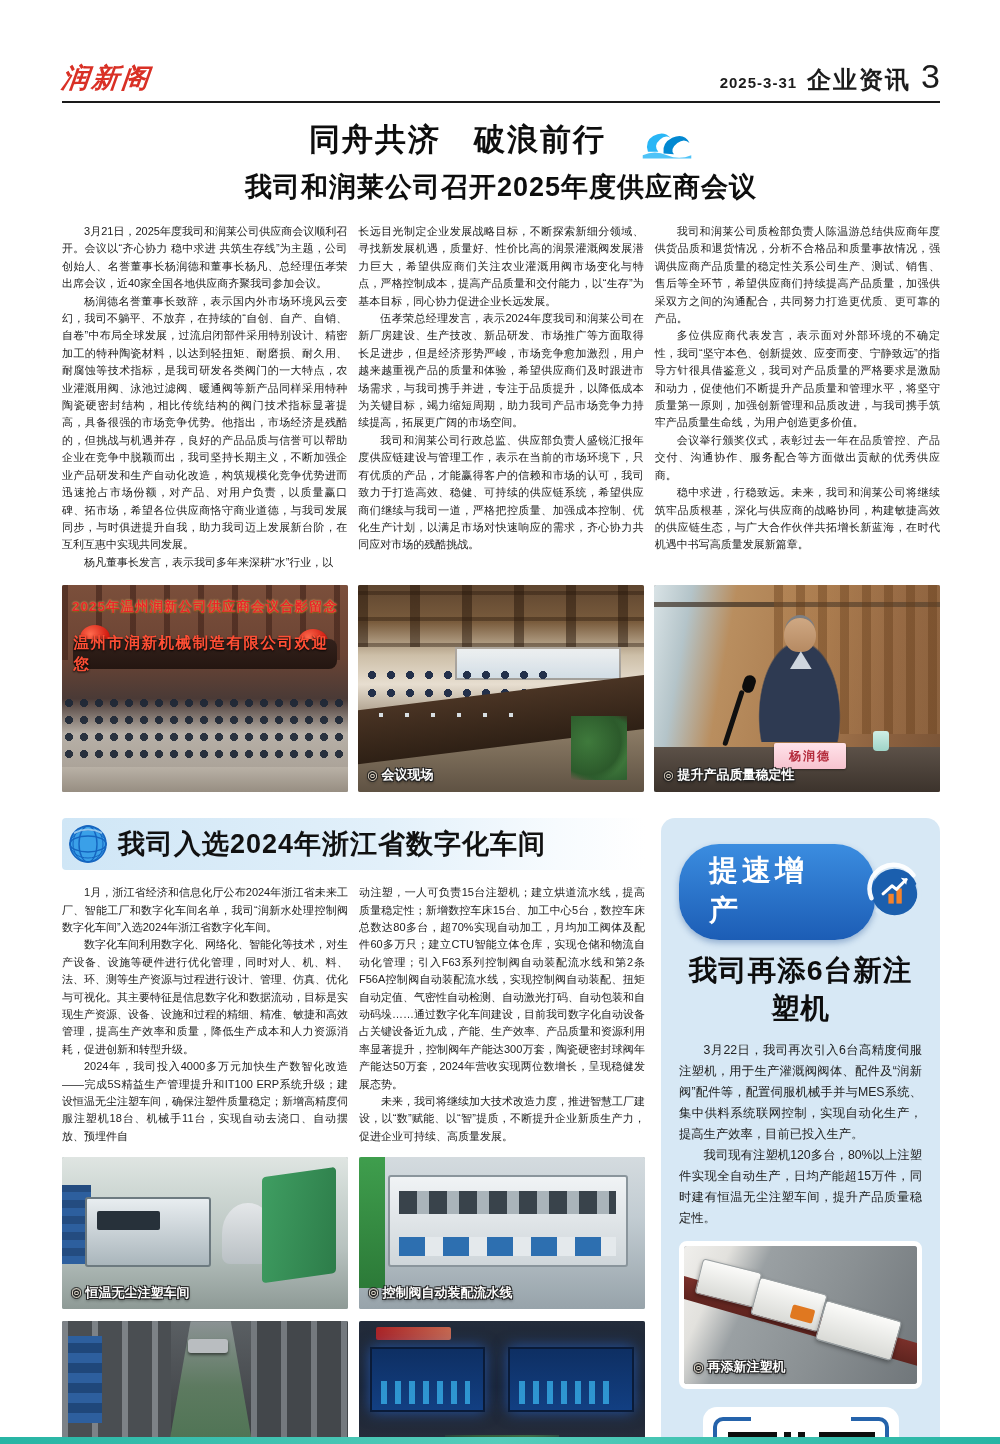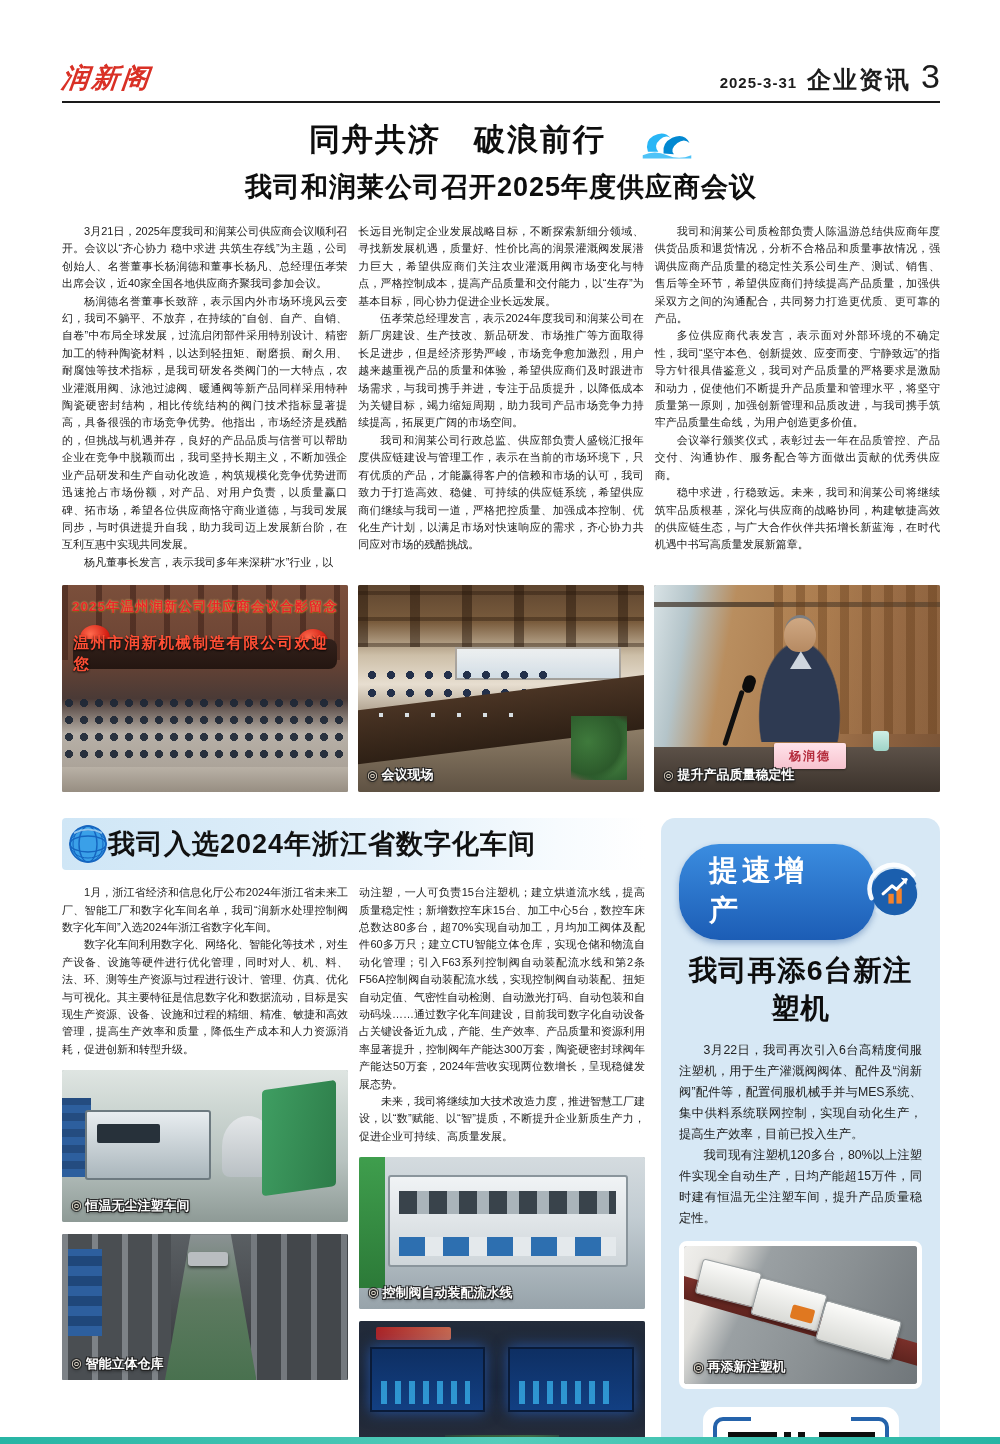--- a/index.html
+++ b/index.html
@@ -87,21 +87,21 @@
   .p3-table { position:absolute; left:0; right:0; bottom:0; height:22%; background:linear-gradient(#5c5148,#3c332c); }
   .p3-cup { position:absolute; right:18%; bottom:20%; width:16px; height:20px; background:linear-gradient(#cfeee6,#9fd4c8); border-radius:3px 3px 4px 4px; }
   .p3-card { position:absolute; left:42%; bottom:11%; width:72px; height:26px; background:linear-gradient(#ffe3ea,#f7c3cf);
              border-radius:2px; display:flex; align-items:center; justify-content:center;
              font-size:12px; font-weight:bold; color:#b32a3a; letter-spacing:2px; box-shadow:0 1px 2px rgba(0,0,0,.4); }
 
   
   .bottom-wrap { display:flex; gap:16px; margin-top:26px; }
   .left-main { width:583px; flex:0 0 583px; }
 
-  .sec2-band { display:flex; align-items:center; height:52px; padding-left:6px;
+  .sec2-band { display:flex; align-items:center; gap:10px; height:52px; padding-left:6px;
                background:linear-gradient(90deg,#cfe6f6 0%,#e2f0fa 55%,#f7fbfe 85%,#fff 100%); border-radius:4px; }
   .globe-svg { width:40px; height:40px; flex:0 0 40px; }
   .sec2-title { font-size:27px; font-weight:bold; letter-spacing:1px; color:#111; }
 
   .cols2 { display:flex; gap:11px; margin-top:14px; }
   .cols2 .col { flex:1 1 0; font-size:11px; line-height:17.4px; text-align:justify; color:#222; }
 
   .sphoto { position:relative; width:100%; overflow:hidden; border-radius:2px; margin-top:12px; background:#9aa; }
   .sphoto.h1 { height:152px; }
   .sphoto.h2 { height:146px; }
@@ -285,20 +285,21 @@
           <ellipse cx="20" cy="20" rx="18" ry="14" fill="none" stroke="#1565c0" stroke-width="1"></ellipse>
           <path d="M6 9 Q20 2 34 9" fill="none" stroke="#bfe2f8" stroke-width="2" opacity=".7"></path>
         </svg>
         <div class="sec2-title">我司入选2024年浙江省数字化车间</div>
       </div>
 
       <div class="cols2">
         <div class="col">
           <p>1月，浙江省经济和信息化厅公布2024年浙江省未来工厂、智能工厂和数字化车间名单，我司“润新水处理控制阀数字化车间”入选2024年浙江省数字化车间。</p>
           <p>数字化车间利用数字化、网络化、智能化等技术，对生产设备、设施等硬件进行优化管理，同时对人、机、料、法、环、测等生产资源与过程进行设计、管理、仿真、优化与可视化。其主要特征是信息数字化和数据流动，目标是实现生产资源、设备、设施和过程的精细、精准、敏捷和高效管理，提高生产效率和质量，降低生产成本和人力资源消耗，促进创新和转型升级。</p>
+          <p>2024年，我司投入4000多万元加快生产数智化改造——完成5S精益生产管理提升和IT100 ERP系统升级；建设恒温无尘注塑车间，确保注塑件质量稳定；新增高精度伺服注塑机18台、机械手11台，实现自动去浇口、自动摆放、预埋件自</p>
 
           <div class="sphoto h1">
             <div class="f-inject">
               <div class="crate"></div>
                 <div class="m1"></div>
                 <div class="m3"></div>
                 <div class="m2"></div>
             </div>
             <div class="caption">
               <span class="cap-dot">◎</span>

